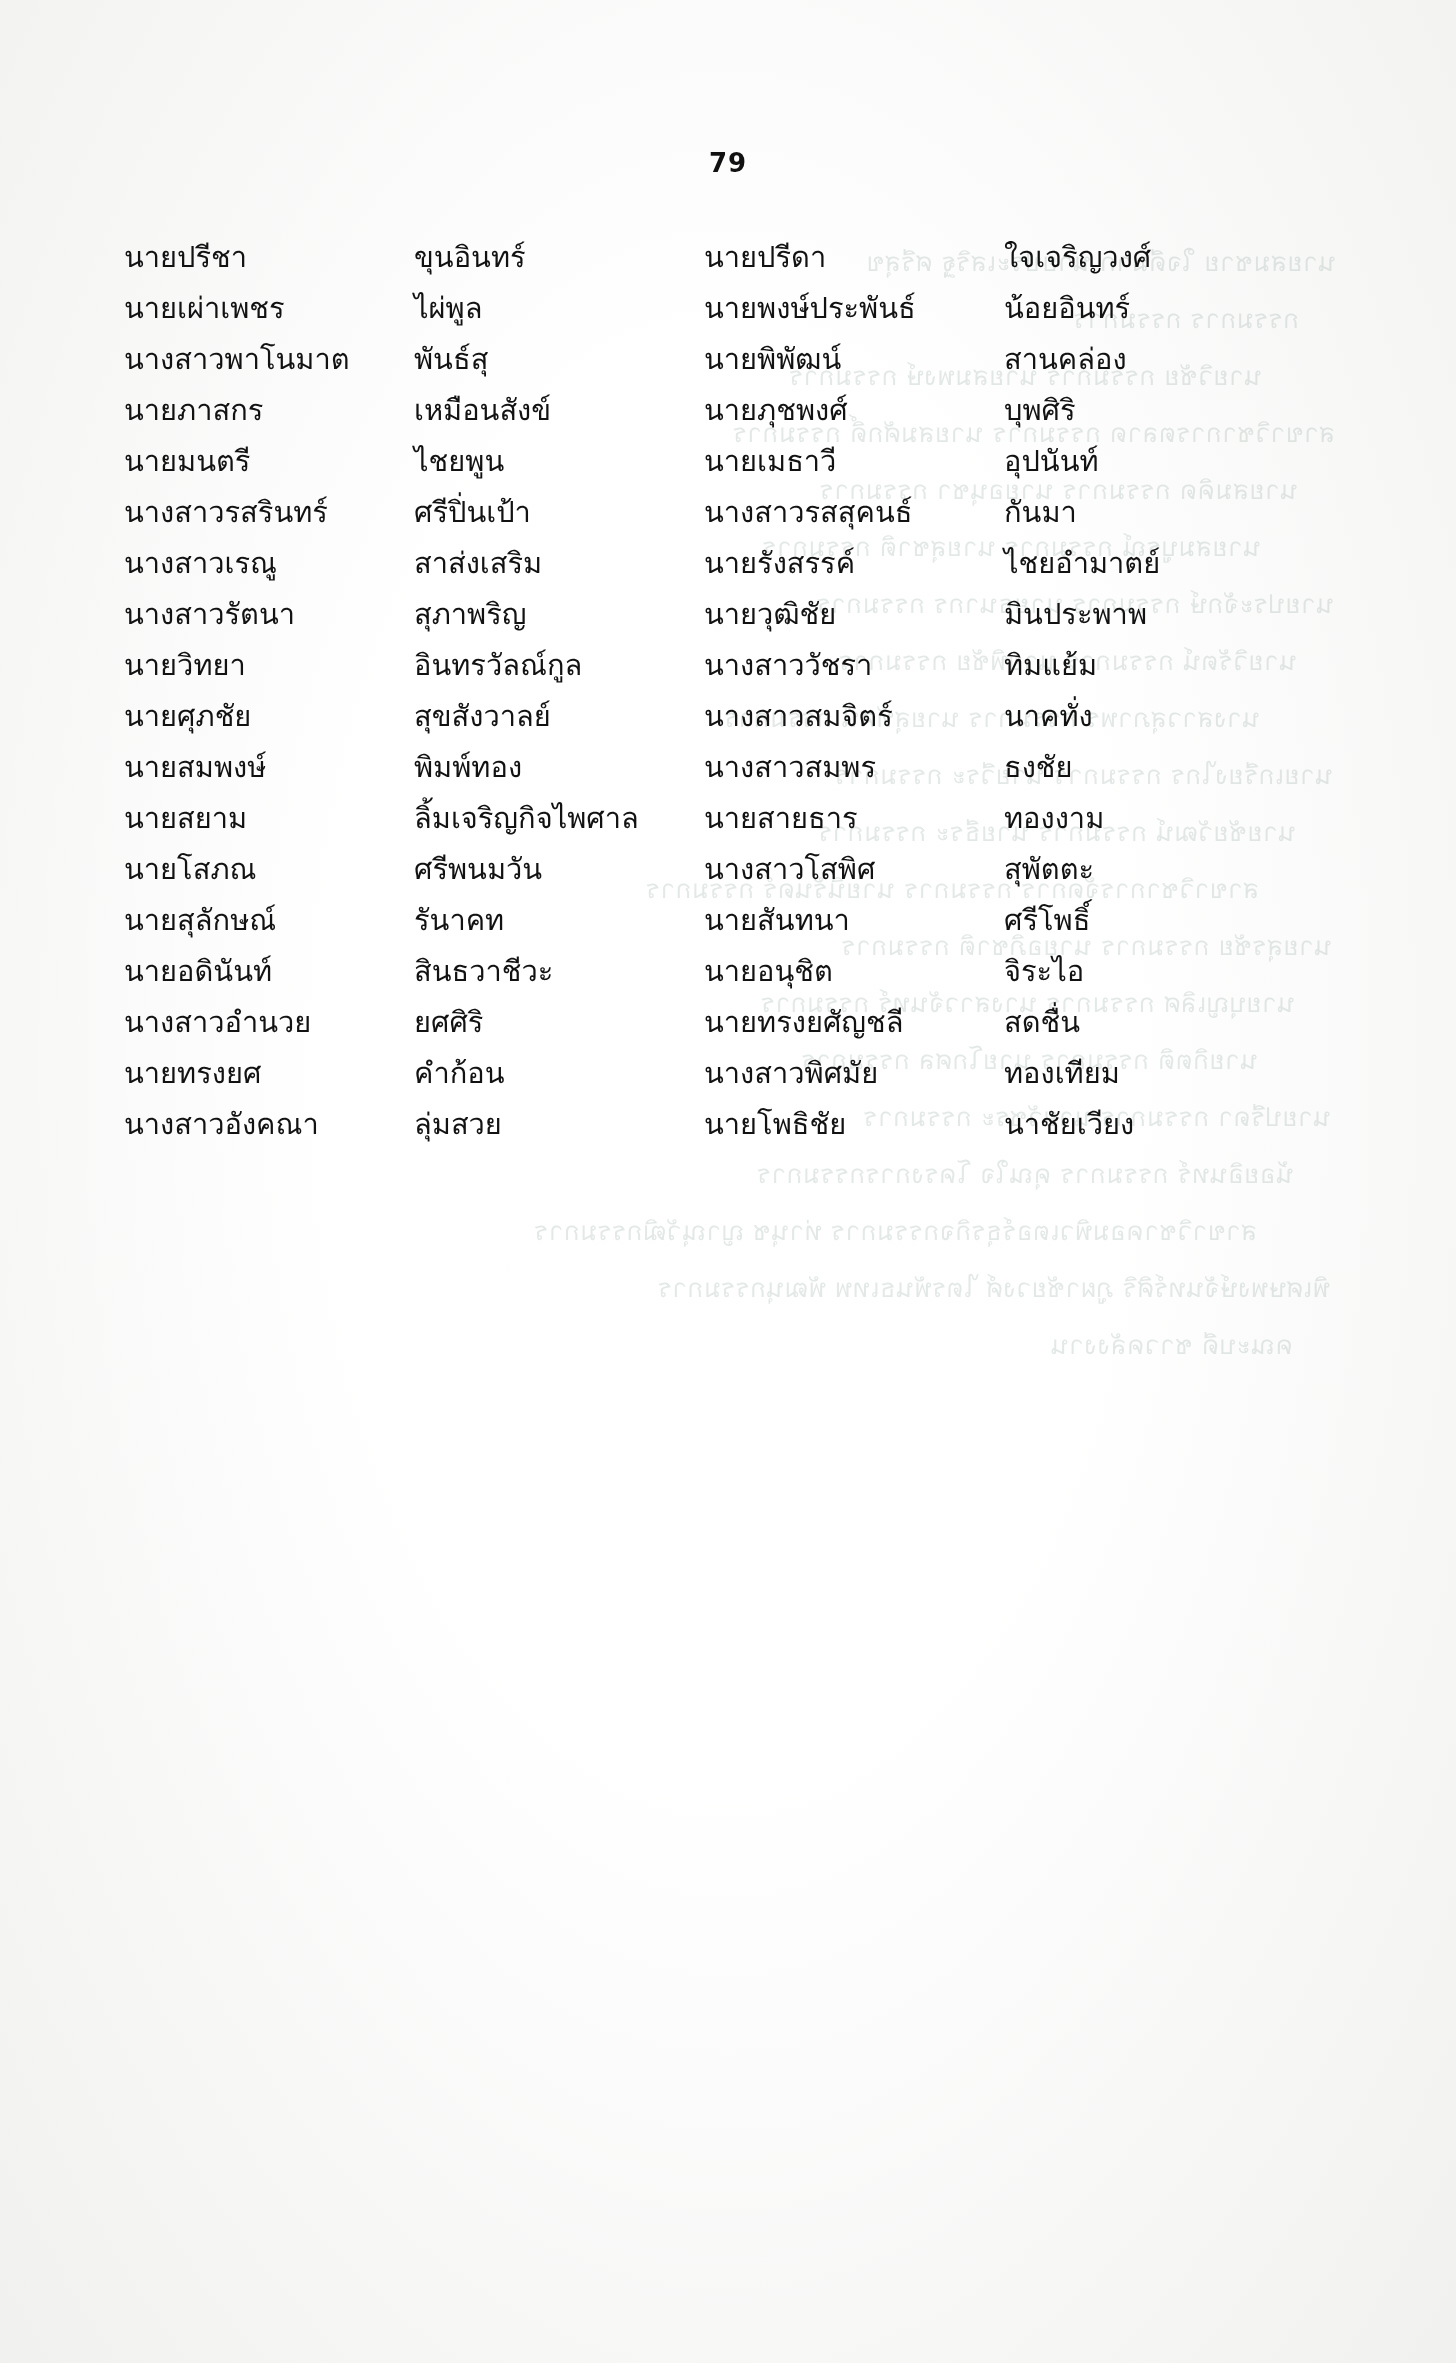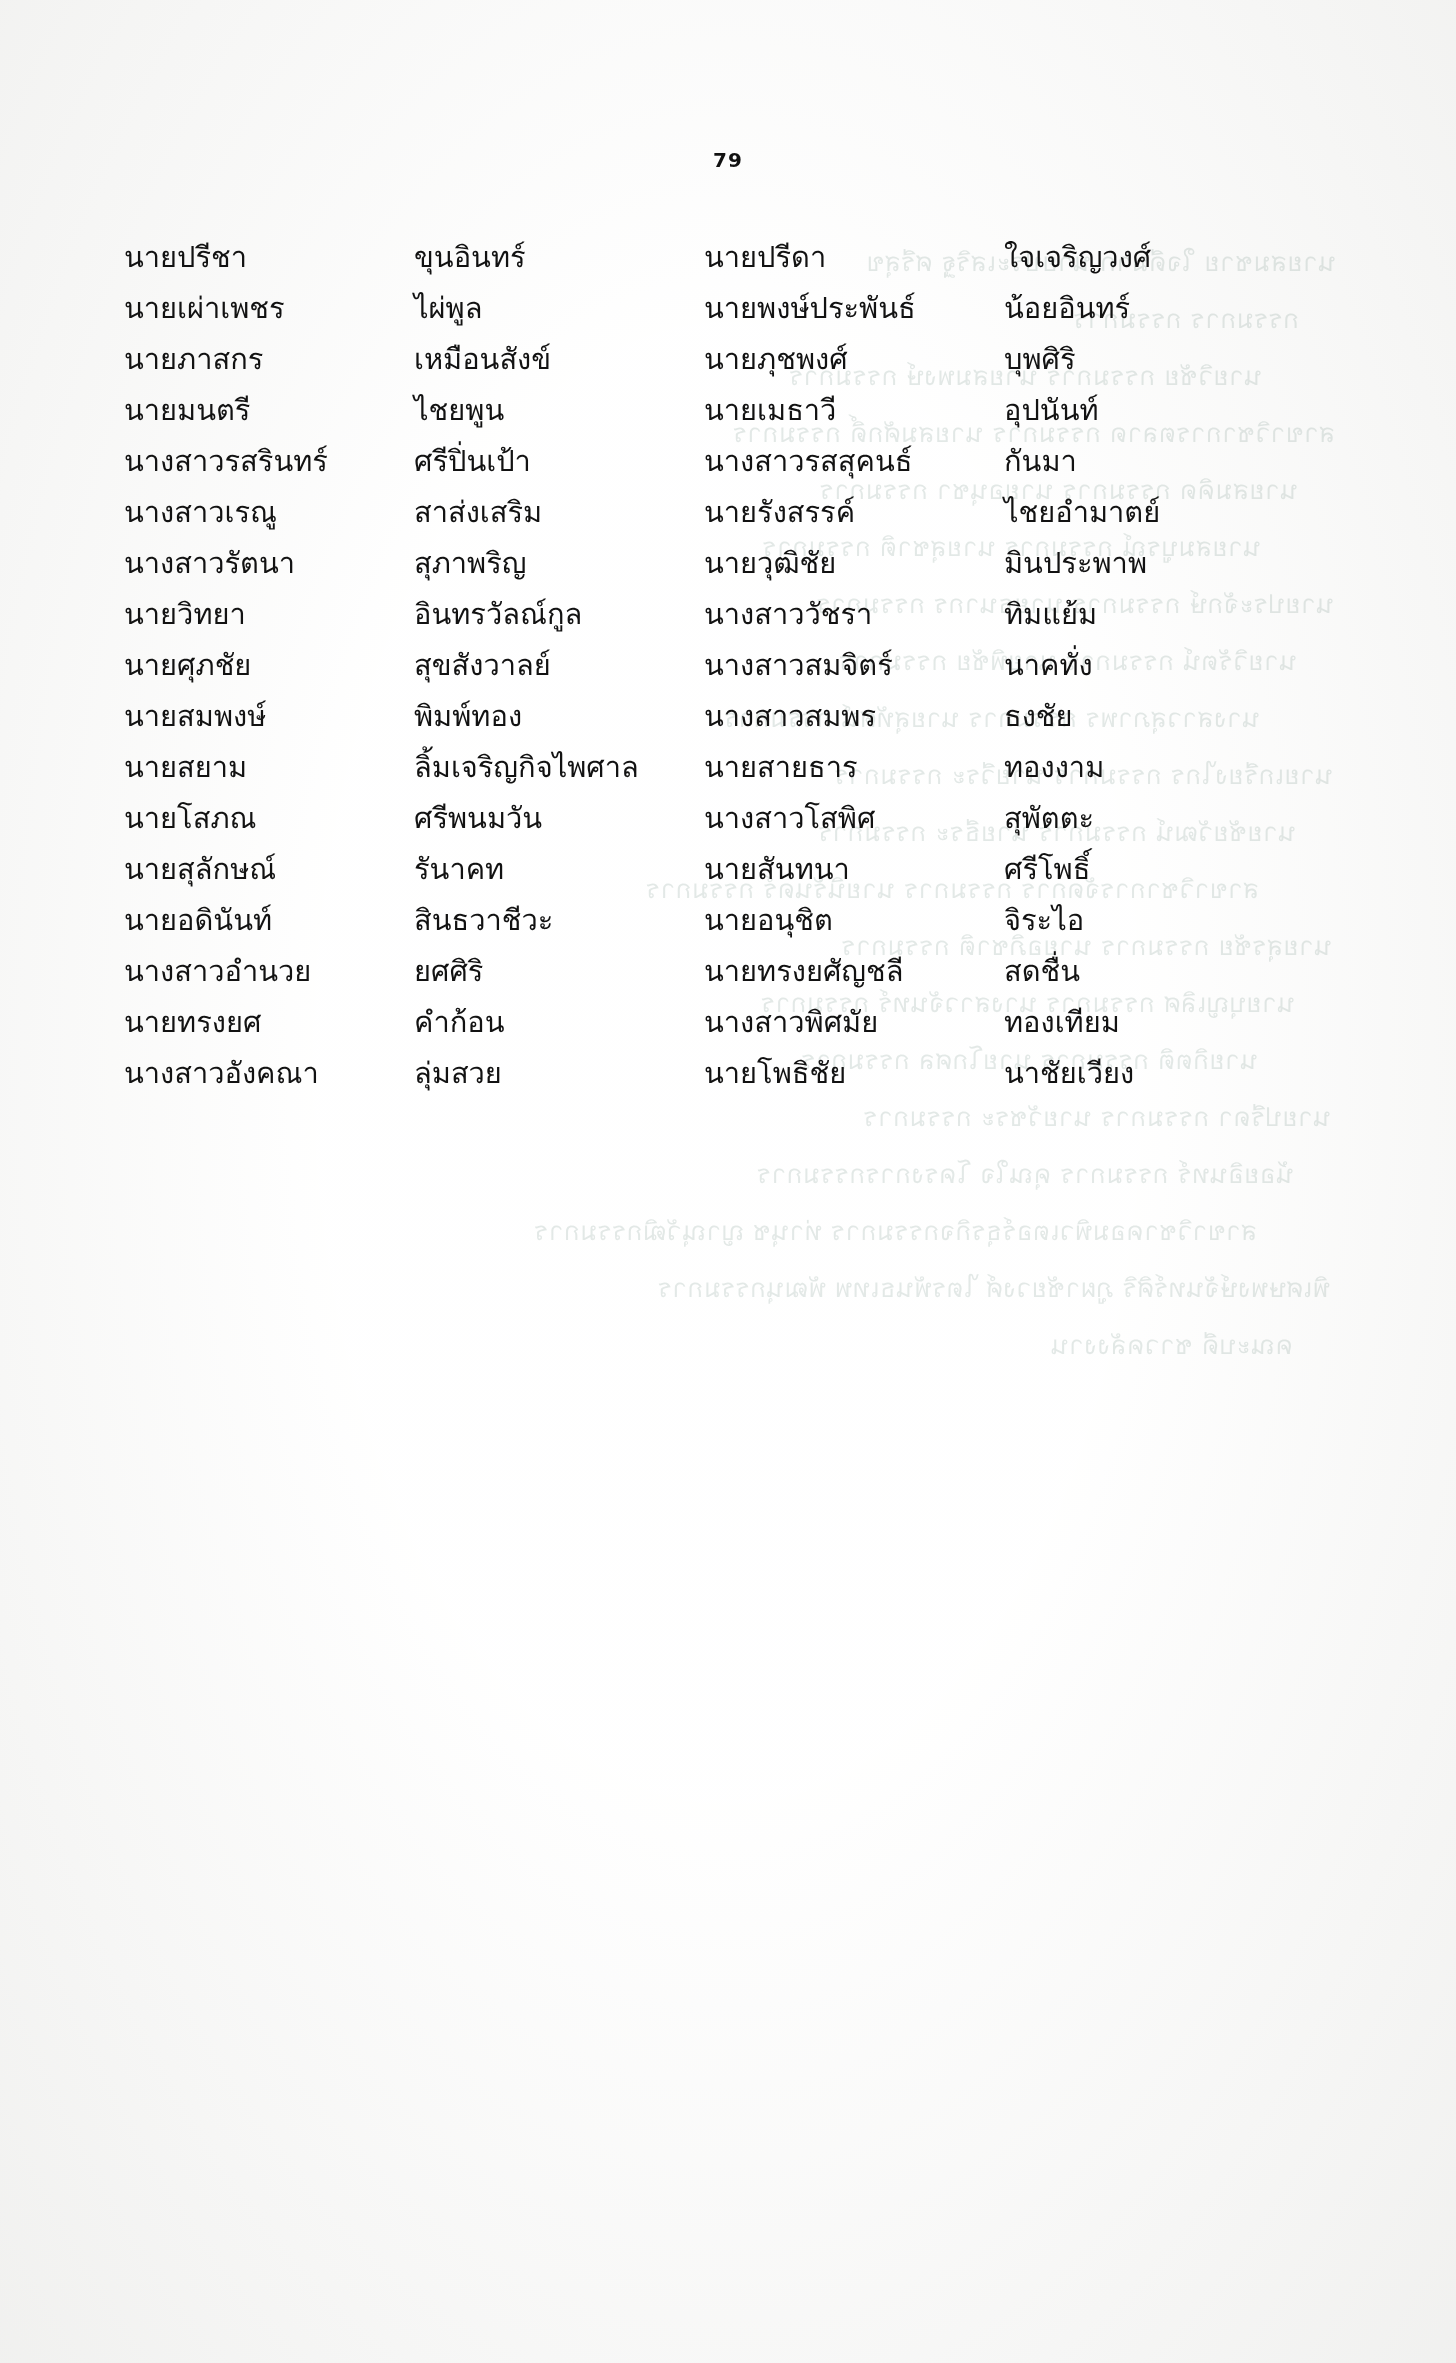--- a/index.html
+++ b/index.html
@@ -51,21 +51,21 @@
     position: absolute;
     white-space: nowrap;
   }
 
   .page-number {
     position: absolute;
     top: 148px;
     left: 0;
     right: 0;
     text-align: center;
-    font-size: 20px;
+    font-size: 26px;
     font-weight: 700;
     color: #111;
     letter-spacing: 1px;
   }
 
   .name-table {
     position: absolute;
     top: 232px;
     left: 124px;
     width: 1170px;
@@ -132,20 +132,26 @@
           <td class="cell-title">นายปรีดา</td>
           <td class="cell-last">ใจเจริญวงศ์</td>
         </tr>
         <tr>
           <td class="cell-title">นายเผ่าเพชร</td>
           <td class="cell-last">ไผ่พูล</td>
           <td class="cell-title">นายพงษ์ประพันธ์</td>
           <td class="cell-last">น้อยอินทร์</td>
         </tr>
         <tr>
+          <td class="cell-title">นางสาวพาโนมาต</td>
+          <td class="cell-last">พันธ์สุ</td>
+          <td class="cell-title">นายพิพัฒน์</td>
+          <td class="cell-last">สานคล่อง</td>
+        </tr>
+        <tr>
           <td class="cell-title">นายภาสกร</td>
           <td class="cell-last">เหมือนสังข์</td>
           <td class="cell-title">นายภุชพงศ์</td>
           <td class="cell-last">บุพศิริ</td>
         </tr>
         <tr>
           <td class="cell-title">นายมนตรี</td>
           <td class="cell-last">ไชยพูน</td>
           <td class="cell-title">นายเมธาวี</td>
           <td class="cell-last">อุปนันท์</td>

